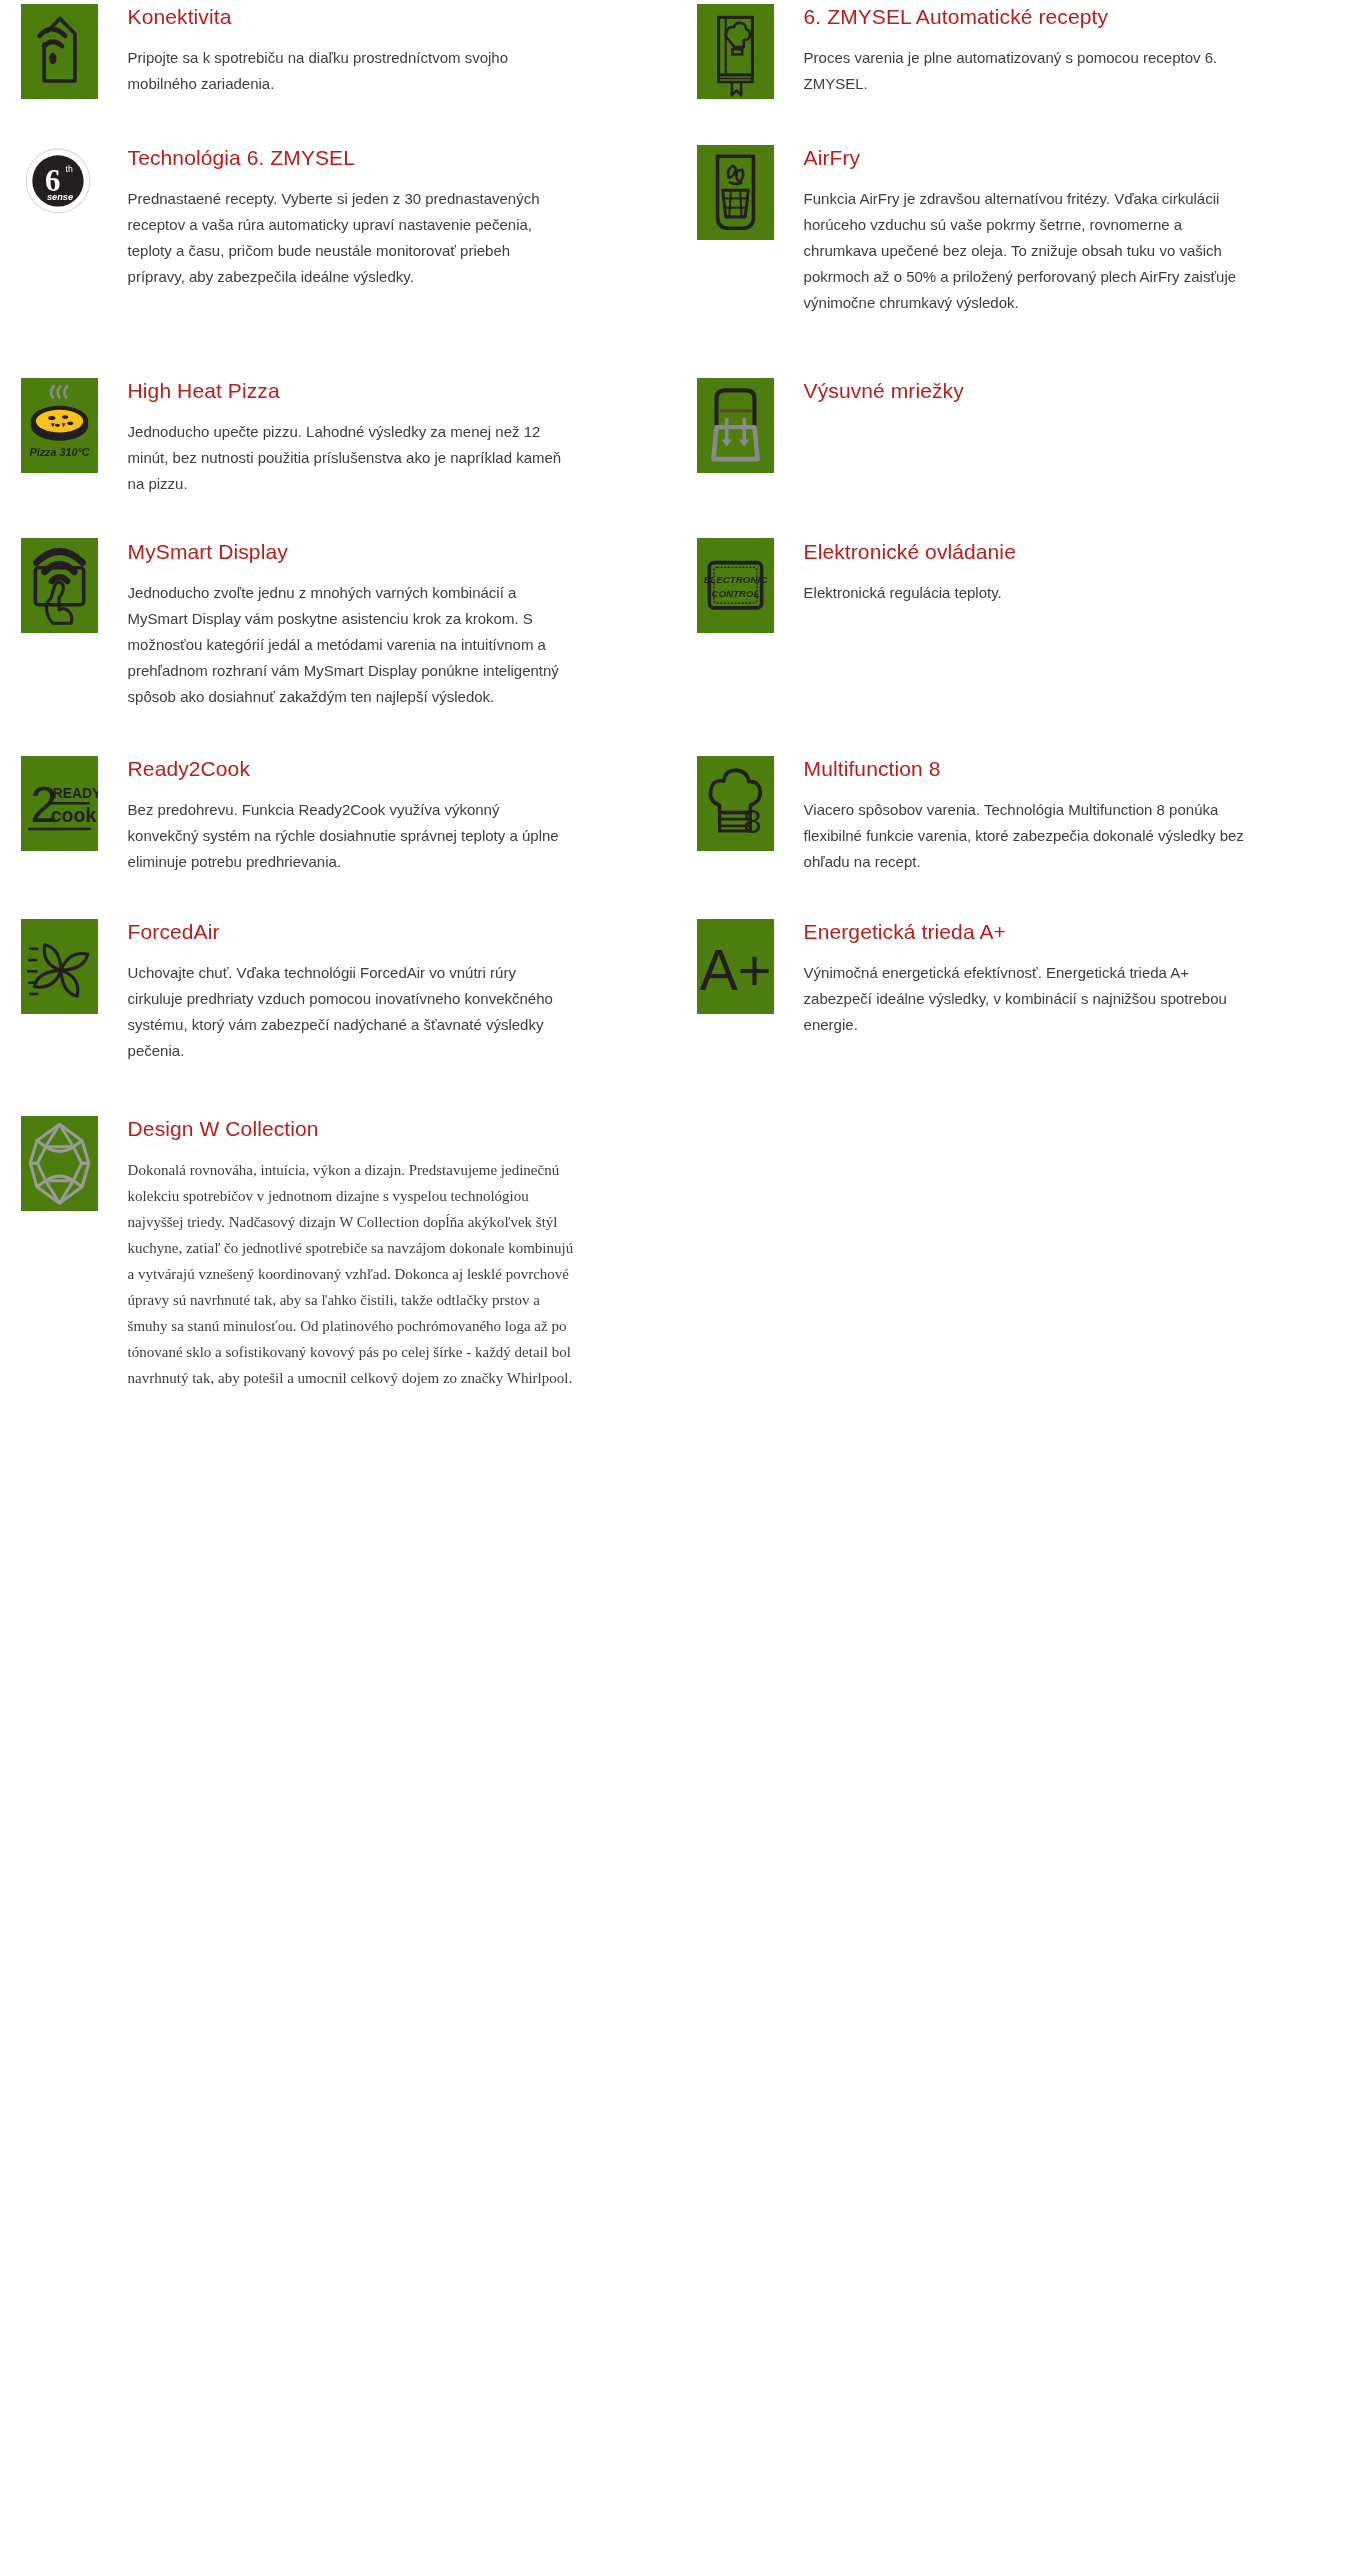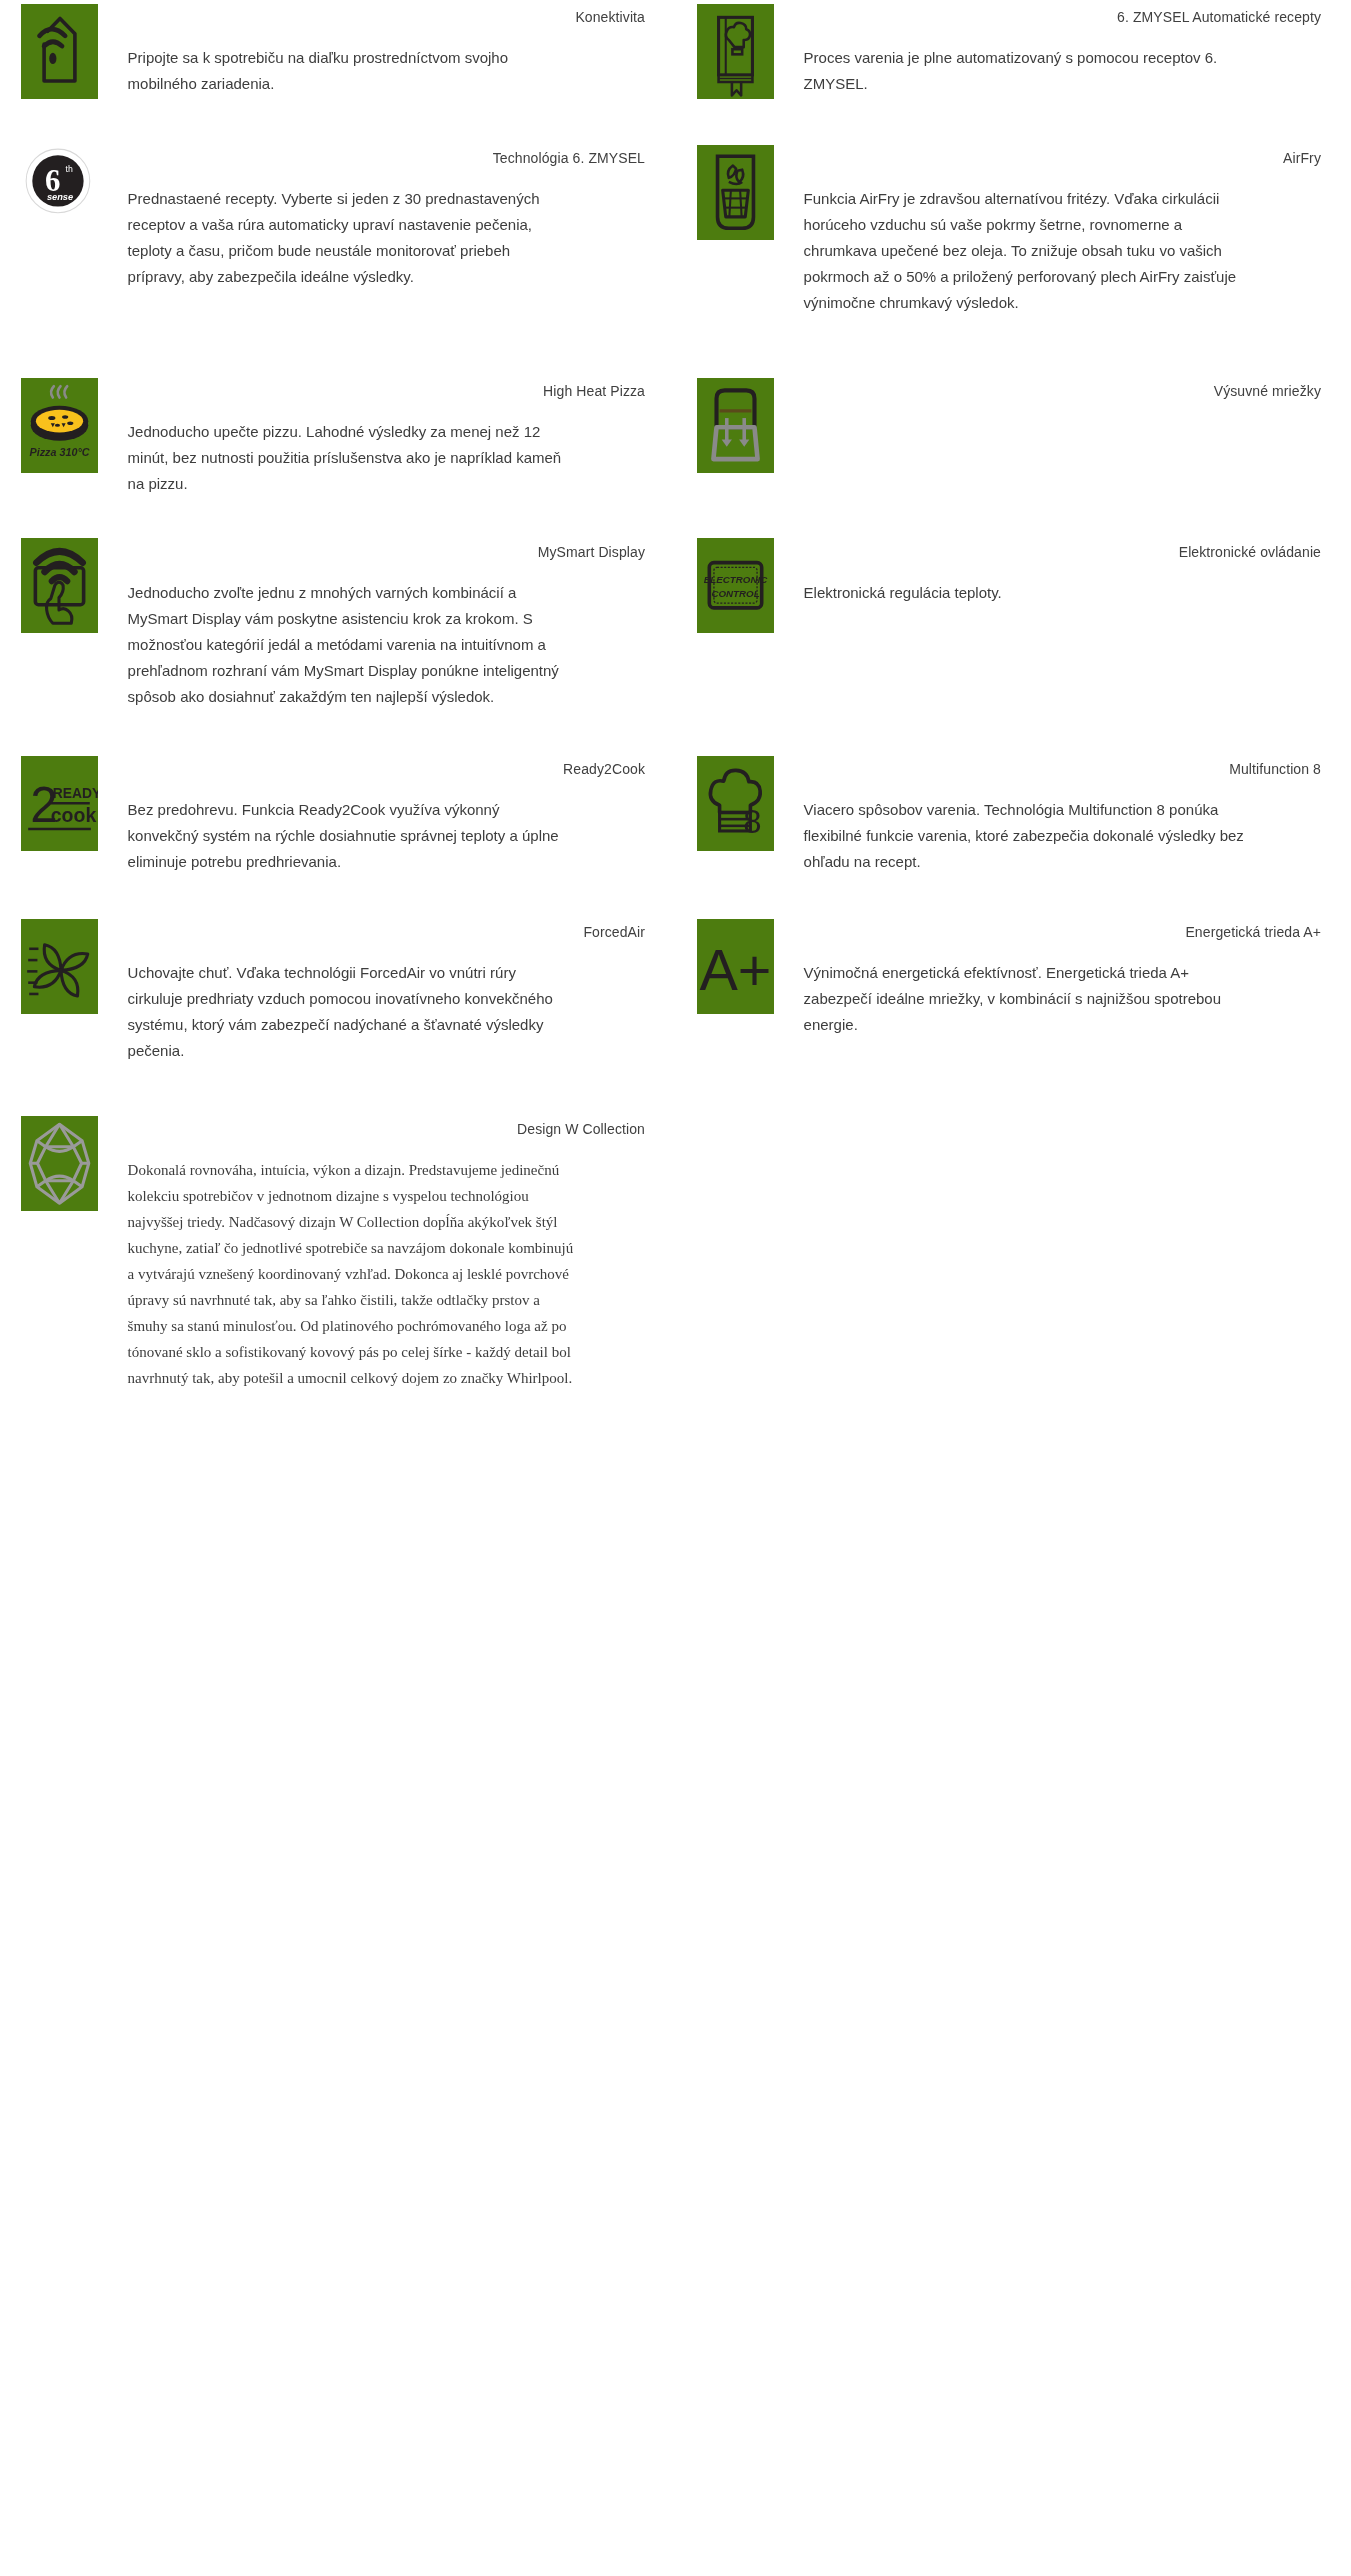--- a/index.html
+++ b/index.html
@@ -38,27 +38,26 @@
     margin-right: 30px;
     overflow: hidden;
   }
   .icon-tile.plain { background: transparent; }
 
   .icon-tile svg { display: block; width: 100%; height: 100%; }
 
   .cell-text { flex: 1; padding-top: 3.1px; }
 
   .feature-title {
-    font-size: 14px;
+    font-size: 21px;
     line-height: 20.6px;
     font-weight: 400;
-    color: #404040;
+    color: #b91c1c;
     margin-bottom: 17.5px;
     letter-spacing: 0.1px;
-    text-align: right;
   }
 
   .feature-desc {
     font-size: 15px;
     line-height: 26px;
     color: #3d3d3d;
     font-weight: 300;
     max-width: 443px;
   }
   .feature-desc.wide { max-width: 453px; font-family: Liberation Serif, serif; }
@@ -282,21 +281,21 @@
     </div>
 
     <div class="feature-cell">
       <div class="icon-tile">
         <svg viewBox="0 0 150 185">
           <text x="75" y="138" font-family="'Liberation Sans',sans-serif" font-size="112" font-weight="400" fill="#231f20" text-anchor="middle">A+</text>
         </svg>
       </div>
       <div class="cell-text">
         <div class="feature-title">Energetická trieda A+</div>
-        <div class="feature-desc">Výnimočná energetická efektívnosť. Energetická trieda A+ zabezpečí ideálne mriežky, v kombinácií s najnižšou spotrebou energie.</div>
+        <div class="feature-desc">Výnimočná energetická efektívnosť. Energetická trieda A+ zabezpečí ideálne výsledky, v kombinácií s najnižšou spotrebou energie.</div>
       </div>
     </div>
   </div>
 
   <div class="feature-row r6">
     <div class="feature-cell">
       <div class="icon-tile">
         <svg viewBox="0 0 150 185">
           <g fill="none" stroke="#9a9a9a" stroke-width="6" stroke-linejoin="round">
             <path d="M75 16 L119 48 L132 92 L119 138 L75 170 L31 138 L18 92 L31 48 Z"></path>

